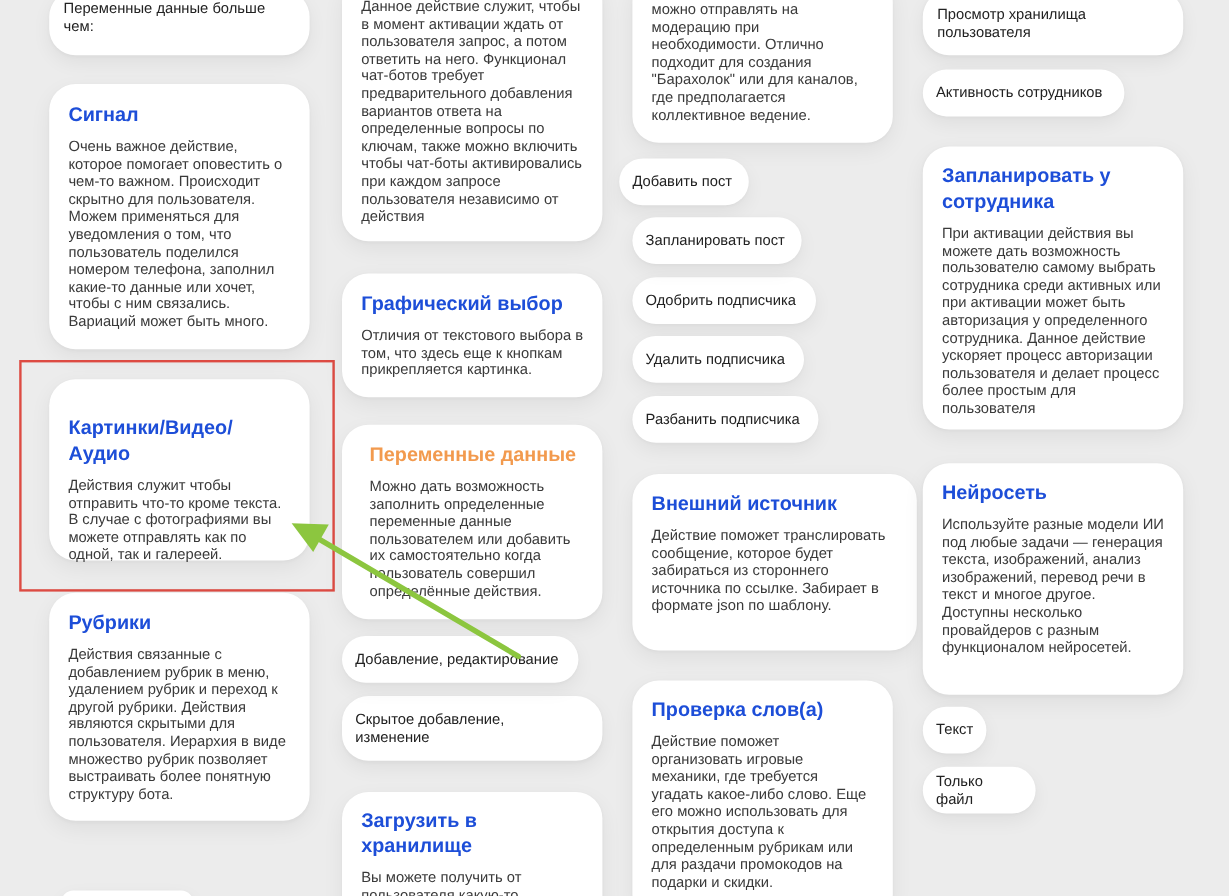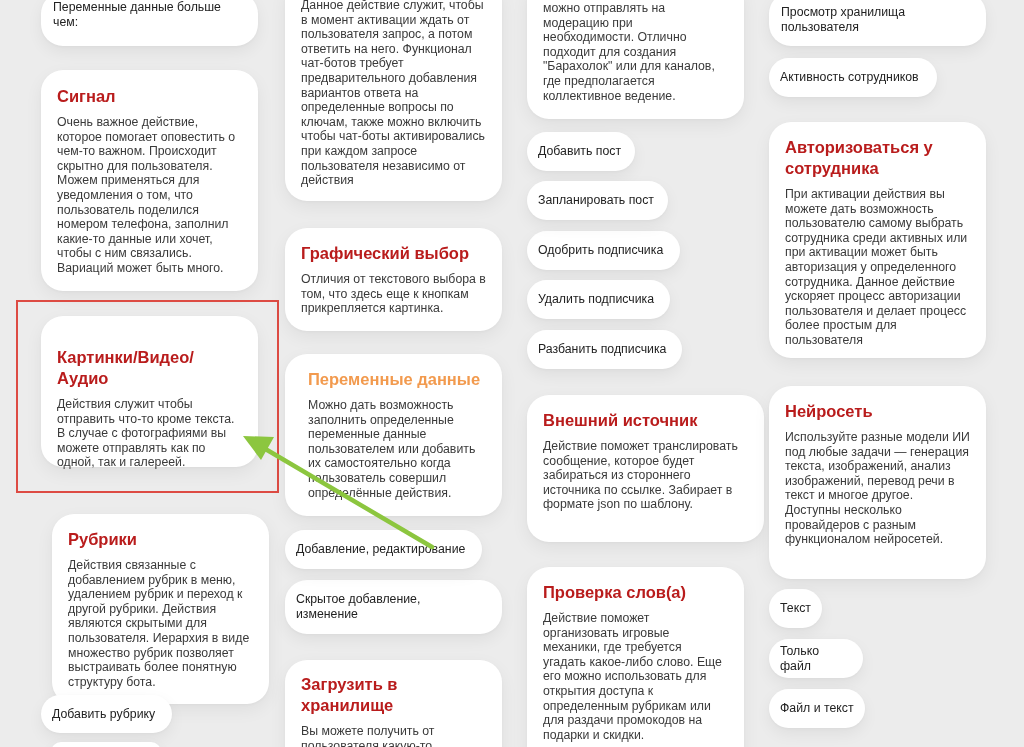--- a/index.html
+++ b/index.html
@@ -15,21 +15,21 @@
       position: absolute;
       background: #ffffff;
       border-radius: 22px;
       box-shadow: 0 6px 18px rgba(0,0,0,0.06), 0 1px 3px rgba(0,0,0,0.03);
       padding: 0 16px;
     }
     .card .title {
       font-weight: 700;
       font-size: 16.5px;
       line-height: 21px;
-      color: #b91c1c;
+      color: #1d4ed8;
       margin-bottom: 8px;
     }
     .card .title.orange { color: #f29a4e; }
     .card .desc {
       font-size: 12.3px;
       line-height: 14.6px;
       color: #3a3a3a;
     }
     .pill {
       position: absolute;
@@ -65,28 +65,25 @@
     <div class="desc">Очень важное действие, которое помогает оповестить о чем-то важном. Происходит скрытно для пользователя. Можем применяться для уведомления о том, что пользователь поделился номером телефона, заполнил какие-то данные или хочет, чтобы с ним связались. Вариаций может быть много.</div>
   </div>
 
   <div class="card" style="left:41px; top:316px; width:217px; height:151px; padding-top:31px;">
     <div class="title" style="width:170px;">Картинки/Видео/ Аудио</div>
     <div class="desc">Действия служит чтобы отправить что-то кроме текста. В случае с фотографиями вы можете отправлять как по одной, так и галереей.</div>
   </div>
 
   <div class="highlight-box"></div>
 
-  <div class="card" style="left:52px; top:494px; width:217px; height:190px; padding-top:15px;margin-top:20px;">
+  <div class="card" style="left:41px; top:494px; width:217px; height:190px; padding-top:15px;">
     <div class="title">Рубрики</div>
     <div class="desc">Действия связанные с добавлением рубрик в меню, удалением рубрик и переход к другой рубрики. Действия являются скрытыми для пользователя. Иерархия в виде множество рубрик позволяет выстраивать более понятную структуру бота.</div>
   </div>
 
-  <div class="pill" style="left:41px; top:695px; width:131px; height:38px;">
-    <span>Добавить рубрику</span>
-  </div>
   <div class="pill" style="left:51px; top:742px; width:110px; height:20px;"></div>
 
   <div class="card" style="left:285px; top:-20px; width:217px; height:221px; padding-top:18px;">
     <div class="desc">Данное действие служит, чтобы в момент активации ждать от пользователя запрос, а потом ответить на него. Функционал чат-ботов требует предварительного добавления вариантов ответа на определенные вопросы по ключам, также можно включить чтобы чат-боты активировались при каждом запросе пользователя независимо от действия</div>
   </div>
 
   <div class="card" style="left:285px; top:228px; width:217px; height:103px; padding-top:15px;">
     <div class="title">Графический выбор</div>
     <div class="desc">Отличия от текстового выбора в том, что здесь еще к кнопкам прикрепляется картинка.</div>
   </div>
@@ -106,21 +103,21 @@
 
   <div class="card" style="left:285px; top:660px; width:217px; height:110px; padding-top:14px;">
     <div class="title" style="width:120px;">Загрузить в хранилище</div>
     <div class="desc">Вы можете получить от пользователя какую-то</div>
   </div>
 
   <div class="card" style="left:527px; top:-20px; width:217px; height:139px; padding-top:21px;">
     <div class="desc" style="width:180px;">можно отправлять на модерацию при необходимости. Отлично подходит для создания "Барахолок" или для каналов, где предполагается коллективное ведение.</div>
   </div>
 
-  <div class="pill" style="left:527px; top:132px; width:108px; height:39px;">
+  <div class="pill" style="left:516px; top:132px; width:108px; height:39px;">
     <span>Добавить пост</span>
   </div>
   <div class="pill" style="left:527px; top:231px; width:153px; height:39px;">
     <span>Одобрить подписчика</span>
   </div>
   <div class="pill" style="left:527px; top:181px; width:141px; height:39px;">
     <span>Запланировать пост</span>
   </div>
   <div class="pill" style="left:527px; top:280px; width:143px; height:39px;">
     <span>Удалить подписчика</span>
@@ -140,37 +137,34 @@
   </div>
 
   <div class="pill" style="left:769px; top:-8px; width:217px; height:54px; padding:13px 12px 0 12px; align-items:flex-start;">
     <span style="width:150px;">Просмотр хранилища пользователя</span>
   </div>
   <div class="pill" style="left:769px; top:58px; width:168px; height:39px;">
     <span>Активность сотрудников</span>
   </div>
 
   <div class="card" style="left:769px; top:122px; width:217px; height:236px; padding-top:15px;">
-    <div class="title" style="width:170px;">Авторизоваться у сотрудника</div>
+    <div class="title" style="width:170px;">Запланировать у сотрудника</div>
     <div class="desc">При активации действия вы можете дать возможность пользователю самому выбрать сотрудника среди активных или при активации может быть авторизация у определенного сотрудника. Данное действие ускоряет процесс авторизации пользователя и делает процесс более простым для пользователя</div>
   </div>
 
   <div class="card" style="left:769px; top:386px; width:217px; height:193px; padding-top:15px;">
     <div class="title">Нейросеть</div>
     <div class="desc">Используйте разные модели ИИ под любые задачи — генерация текста, изображений, анализ изображений, перевод речи в текст и многое другое. Доступны несколько провайдеров с разным функционалом нейросетей.</div>
   </div>
 
   <div class="pill" style="left:769px; top:589px; width:53px; height:39px;">
     <span>Текст</span>
   </div>
   <div class="pill" style="left:769px; top:639px; width:94px; height:39px;">
     <span>Только файл</span>
   </div>
-  <div class="pill" style="left:769px; top:689px; width:96px; height:39px;">
-    <span>Файл и текст</span>
-  </div>
 
   <svg class="arrow" width="1024" height="747" viewBox="0 0 1024 747">
     <line x1="432" y1="547" x2="262" y2="447" stroke="#8cc63f" stroke-width="4.5" stroke-linecap="round"></line>
     <polygon points="243,436 274,437 261,460" fill="#8cc63f"></polygon>
   </svg>
 
 </div>
 
 </body></html>

